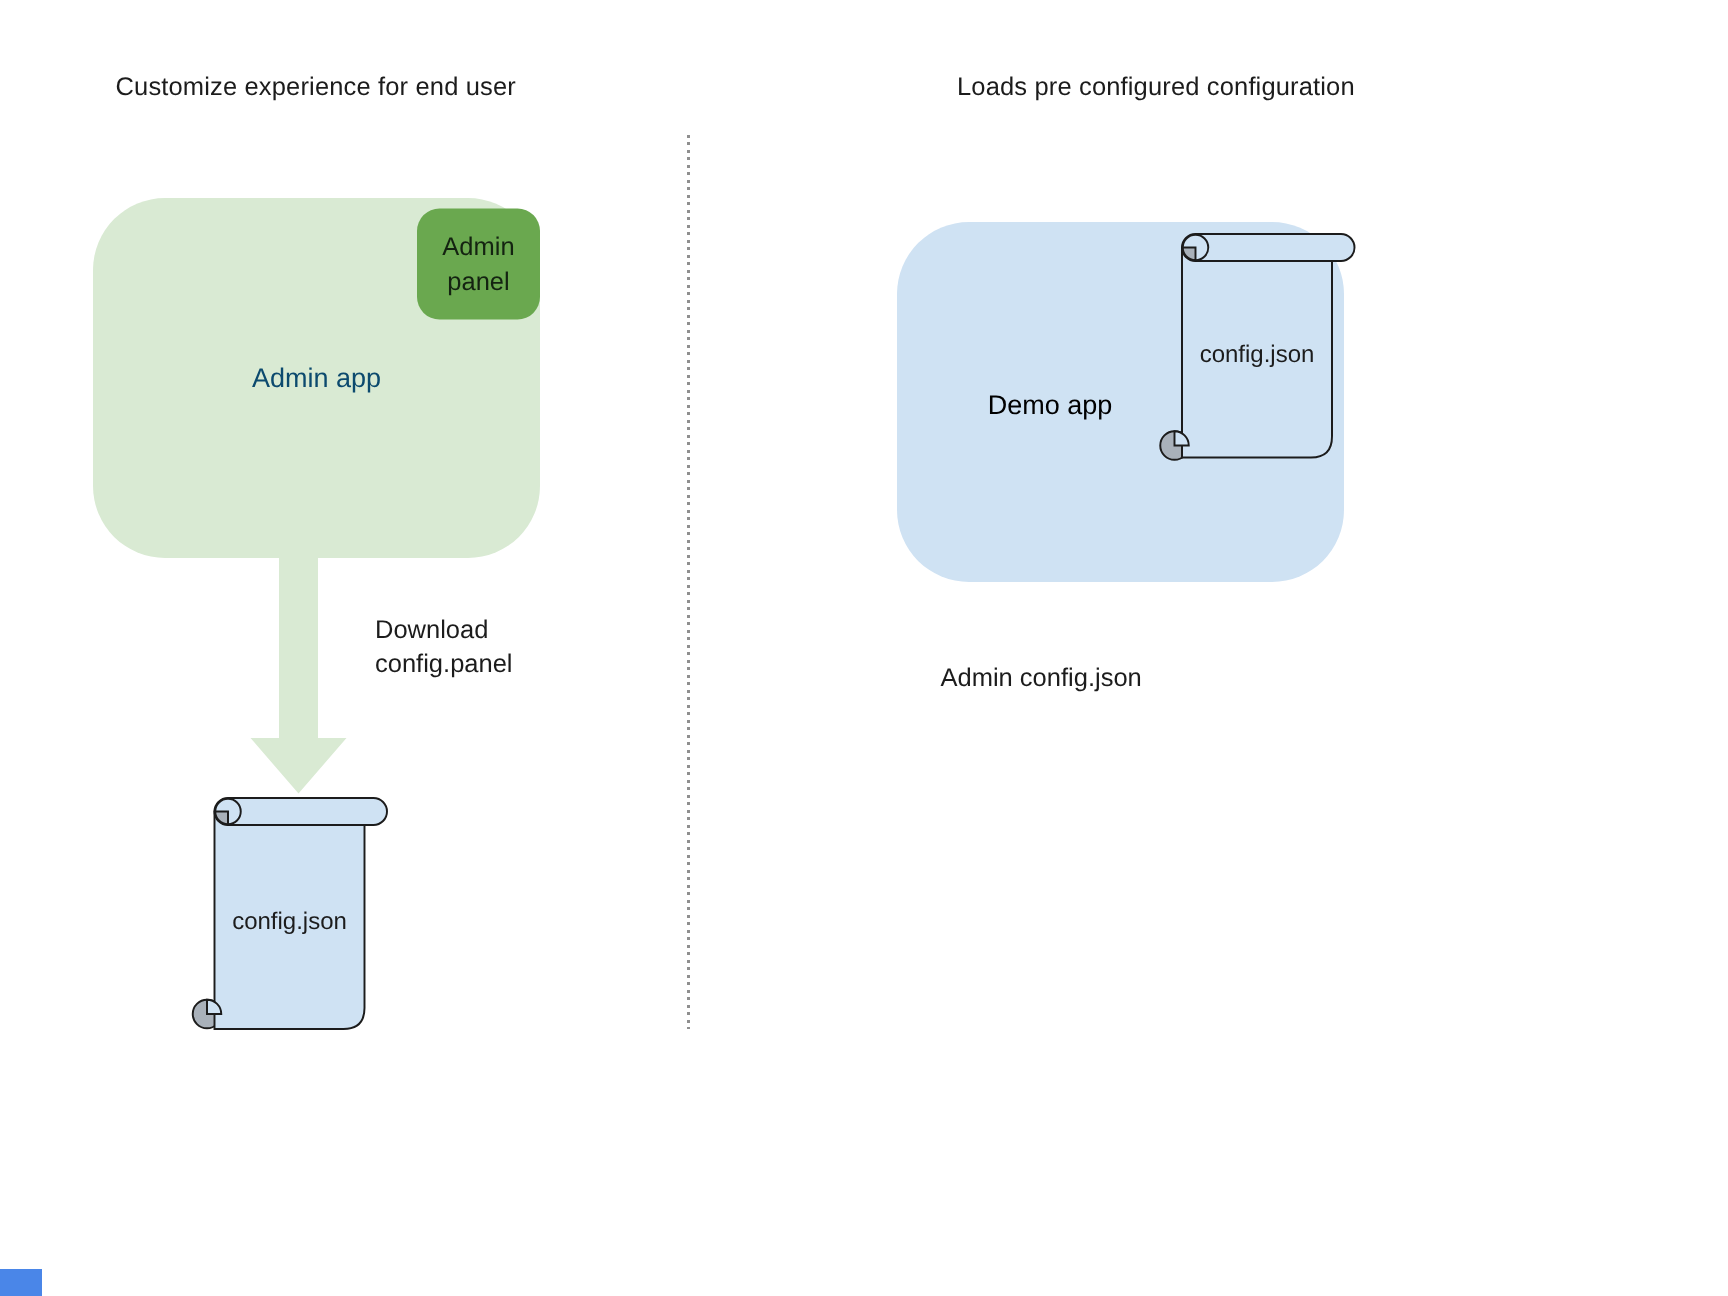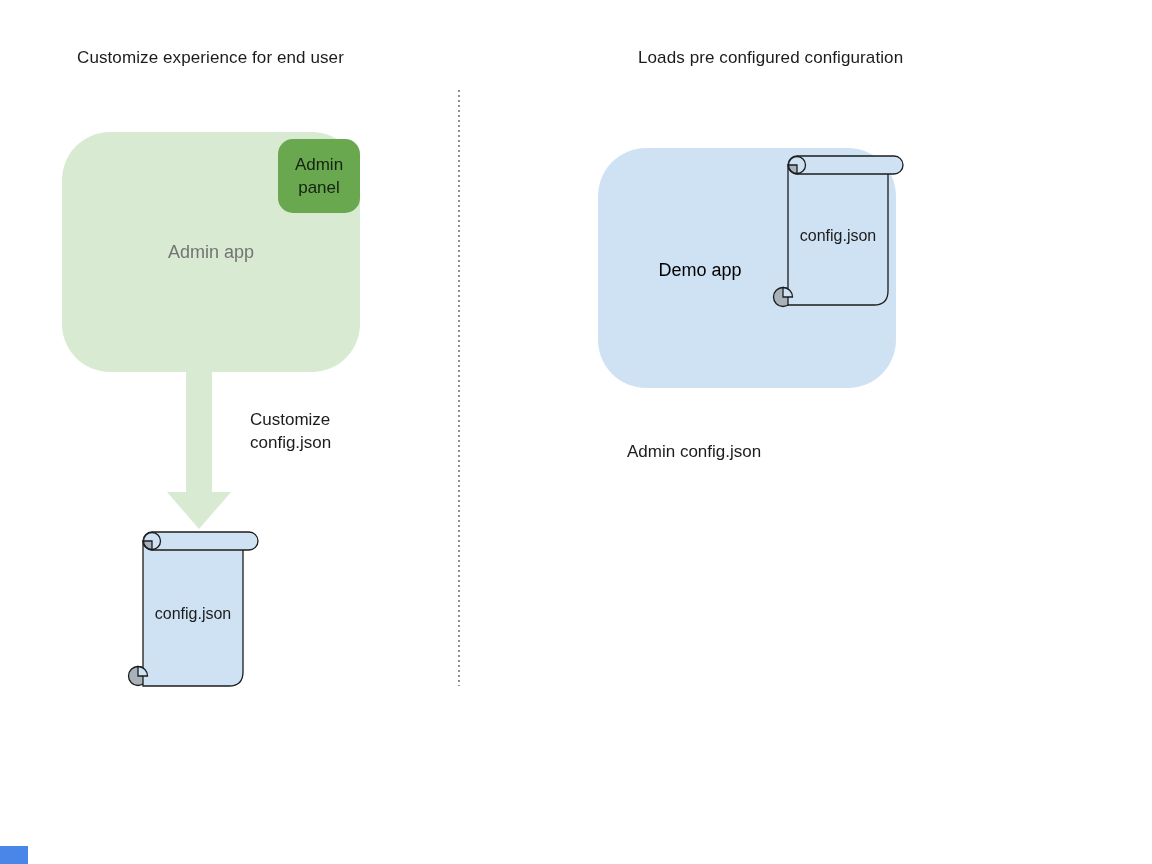--- a/index.html
+++ b/index.html
@@ -14,21 +14,21 @@
   #title-right{left:606px;top:48px;margin-left:32px;}
   #divider{
     position:absolute;left:458px;top:90px;width:2px;height:596px;
     background-image:repeating-linear-gradient(to bottom,#8f8f8f 0px,#8f8f8f 2px,transparent 2px,transparent 5px);
   }
   #admin-box{
     position:absolute;left:62px;top:132px;width:298px;height:240px;
     background:#d9ead3;border-radius:48px;
     display:flex;align-items:center;justify-content:center;
   }
-  .box-label{font-size:18px;color:#737373;}
+  .box-label{font-size:18px;color:#0c4a6e;}
   #admin-badge{
     position:absolute;left:278px;top:139px;width:82px;height:74px;
     background:#6aa84f;border-radius:15px;
     display:flex;align-items:center;justify-content:center;text-align:center;
     font-size:17px;line-height:23px;color:#15240f;padding:0 25px;box-sizing:border-box;
   }
   #admin-badge .badge-text{width:60px;color:#142311;}
   #down-arrow{position:absolute;left:165px;top:371px;}
   #download-label{
     position:absolute;left:250px;top:408px;width:104px;
@@ -65,21 +65,21 @@
   <span class="box-label">Admin app</span>
 </div>
 <div id="admin-badge">
   <span class="badge-text">Admin panel</span>
 </div>
 
 <svg id="down-arrow" width="68" height="160">
   <polygon points="21,0 47,0 47,121 66,121 34,158 2,121 21,121" fill="#d9ead3"></polygon>
 </svg>
 
-<div id="download-label">Customize config.json</div>
+<div id="download-label">Download config.panel</div>
 
 <svg id="scroll-left" class="scroll-svg" width="140" height="163">
   <g stroke="#1c1c1c" stroke-width="1.3">
     <circle cx="14" cy="148" r="9.5" fill="#a9b1ba"></circle>
     <path d="M19,13 H119 V144 Q119,158 105,158 H19 Z" fill="#cfe2f3"></path>
     <path d="M14,148 L14,138.5 A9.5,9.5 0 0 1 23.5,148 Z" fill="#cfe2f3"></path>
     <rect x="19" y="4" width="115" height="18" rx="9" fill="#cfe2f3"></rect>
     <circle cx="28" cy="13" r="8.5" fill="#cfe2f3"></circle>
     <path d="M28,13 L28,21.5 A8.5,8.5 0 0 1 19.5,13 Z" fill="#a9b1ba"></path>
   </g>

